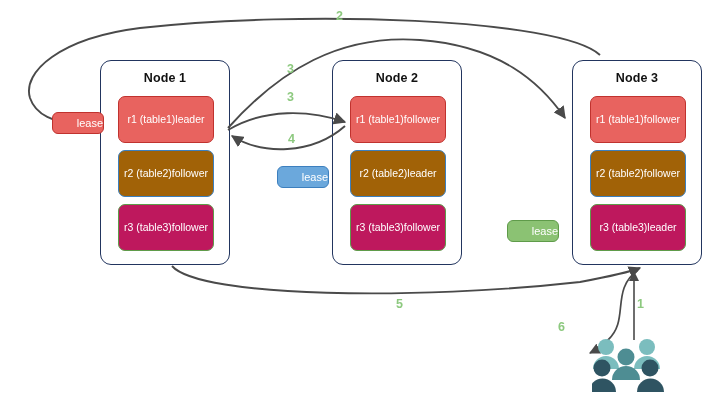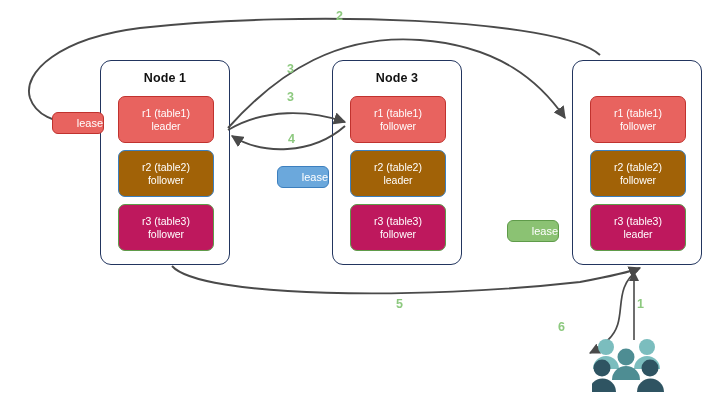--- a/index.html
+++ b/index.html
@@ -6,21 +6,21 @@
   body{width:704px;height:405px;position:relative;overflow:hidden;
        font-family:"Liberation Sans","DejaVu Sans",sans-serif;}
   #canvas{position:absolute;left:0;top:0;width:704px;height:405px;}
   svg.layer{position:absolute;left:0;top:0;width:704px;height:405px;overflow:visible;}
   svg.arrows{z-index:5;}
   .node{position:absolute;border:1.6px solid #22355F;border-radius:11px;background:#ffffff;
         box-sizing:border-box;z-index:2;padding-left:20px;}
   .node-title{position:absolute;top:10px;left:0;width:100%;text-align:center;
               font-size:12.5px;font-weight:bold;color:#111111;letter-spacing:.1px;}
   .replica{position:absolute;left:17px;width:96px;height:47px;border-radius:7px;
-           display:flex;flex-direction:column;align-items:center;justify-content:center;
+           display:flex;flex-direction:row;align-items:center;justify-content:center;
            color:#ffffff;font-size:10.5px;line-height:13px;box-sizing:border-box;}
   .rep-red{background:#E8635F;border:1.4px solid #C0322E;}
   .rep-blue{background:#a16207;border:1.4px solid #3C7FBE;}
   .rep-green{background:#be185d;border:1.4px solid #5F9B4A;}
   .r-slot1{top:35px;} .r-slot2{top:89px;} .r-slot3{top:143px;}
   .lease{position:absolute;border-radius:6px;display:flex;align-items:center;
          justify-content:flex-end;color:#ffffff;font-size:11px;height:22px;width:52px;
          box-sizing:border-box;z-index:6;}
   .lease-red{background:#E8635F;border:1.4px solid #C0322E;}
   .lease-blue{background:#6BA8DC;border:1.4px solid #3C7FBE;}
@@ -65,36 +65,37 @@
       <span>r2 (table2)</span>
       <span>follower</span>
     </div>
     <div class="replica rep-green r-slot3">
       <span>r3 (table3)</span>
       <span>follower</span>
     </div>
   </div>
 
   <div class="node" style="left:332px;top:60px;width:130px;height:205px;">
-    <div class="node-title">Node 3</div>
+    <div class="node-title">Node 2</div>
     <div class="replica rep-red r-slot1">
       <span>r1 (table1)</span>
       <span>follower</span>
     </div>
     <div class="replica rep-blue r-slot2">
       <span>r2 (table2)</span>
       <span>leader</span>
     </div>
     <div class="replica rep-green r-slot3">
       <span>r3 (table3)</span>
       <span>follower</span>
     </div>
   </div>
 
   <div class="node" style="left:572px;top:60px;width:130px;height:205px;">
+    <div class="node-title">Node 3</div>
     <div class="replica rep-red r-slot1">
       <span>r1 (table1)</span>
       <span>follower</span>
     </div>
     <div class="replica rep-blue r-slot2">
       <span>r2 (table2)</span>
       <span>follower</span>
     </div>
     <div class="replica rep-green r-slot3">
       <span>r3 (table3)</span>

